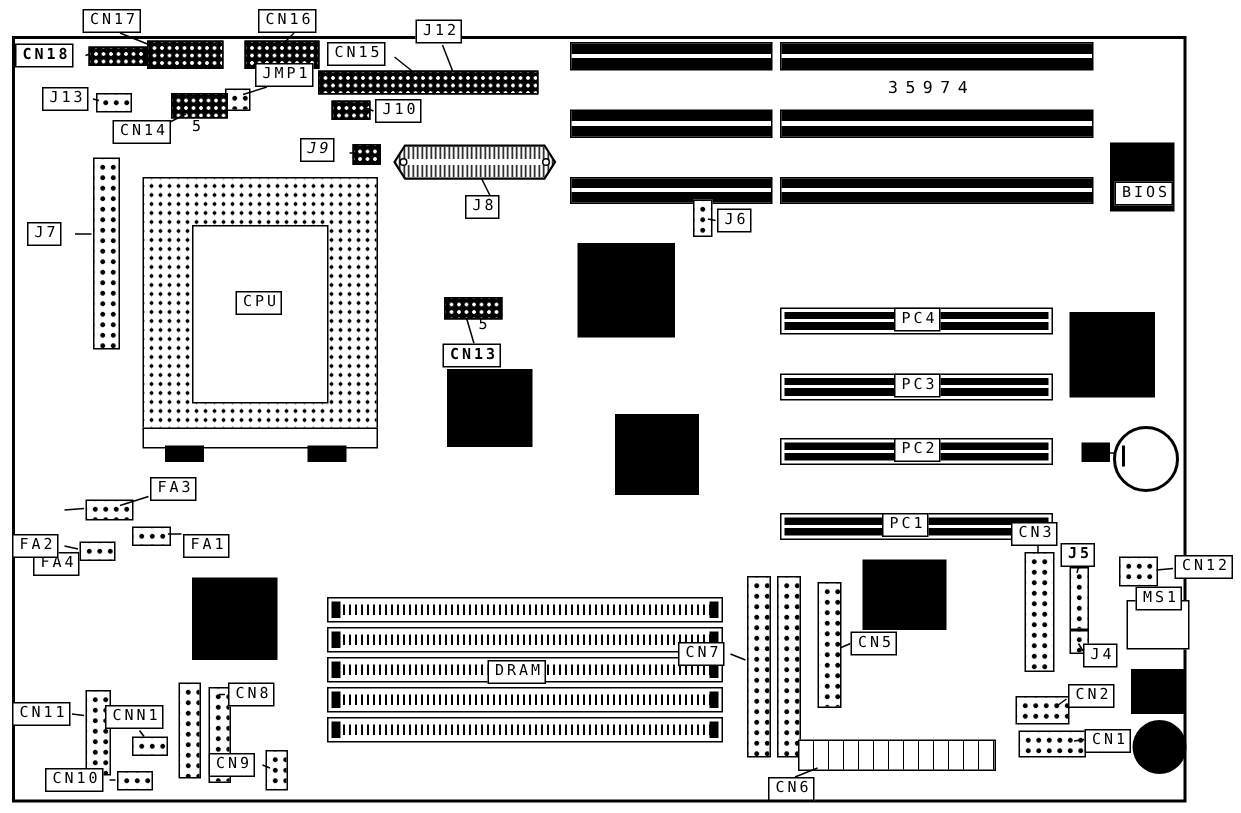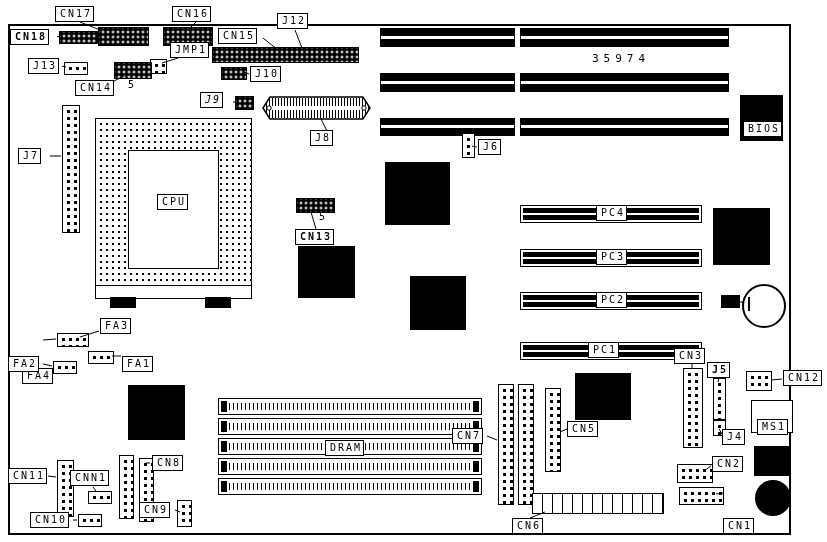--- a/index.html
+++ b/index.html
@@ -233,27 +233,27 @@
   <div class="lbl" style="left:18px;top:148px;">J7</div>
   <div class="small5" style="left:319px;top:211px;">5</div>
   <div class="lbl" style="left:295px;top:229px;font-weight:bold;">CN13</div>
   <div class="lbl" style="left:100px;top:318px;">FA3</div>
   <div class="lbl" style="left:22px;top:332px;margin-top:36px;">FA4</div>
   <div class="lbl" style="left:122px;top:356px;">FA1</div>
   <div class="lbl" style="left:8px;top:356px;">FA2</div>
   <div class="lbl" style="left:674px;top:348px;">CN3</div>
   <div class="lbl" style="left:707px;top:362px;font-weight:bold;">J5</div>
   <div class="lbl" style="left:783px;top:370px;">CN12</div>
-  <div class="lbl" style="left:757px;top:419px;">MS1</div>
+  <div class="lbl" style="left:757px;top:391px;">MS1</div>
   <div class="lbl" style="left:722px;top:429px;">J4</div>
   <div class="lbl" style="left:452px;top:428px;">CN7</div>
   <div class="lbl" style="left:567px;top:421px;">CN5</div>
   <div class="lbl" style="left:325px;top:440px;">DRAM</div>
   <div class="lbl" style="left:8px;top:468px;">CN11</div>
   <div class="lbl" style="left:70px;top:470px;">CNN1</div>
   <div class="lbl" style="left:152px;top:455px;">CN8</div>
   <div class="lbl" style="left:712px;top:456px;">CN2</div>
-  <div class="lbl" style="left:723px;top:486px;margin-top:32px;">CN1</div>
+  <div class="lbl" style="left:723px;top:486px;">CN1</div>
   <div class="lbl" style="left:30px;top:512px;">CN10</div>
   <div class="lbl" style="left:139px;top:502px;">CN9</div>
   <div class="lbl" style="left:512px;top:518px;">CN6</div>
 
 </div>
 
 </body></html>

